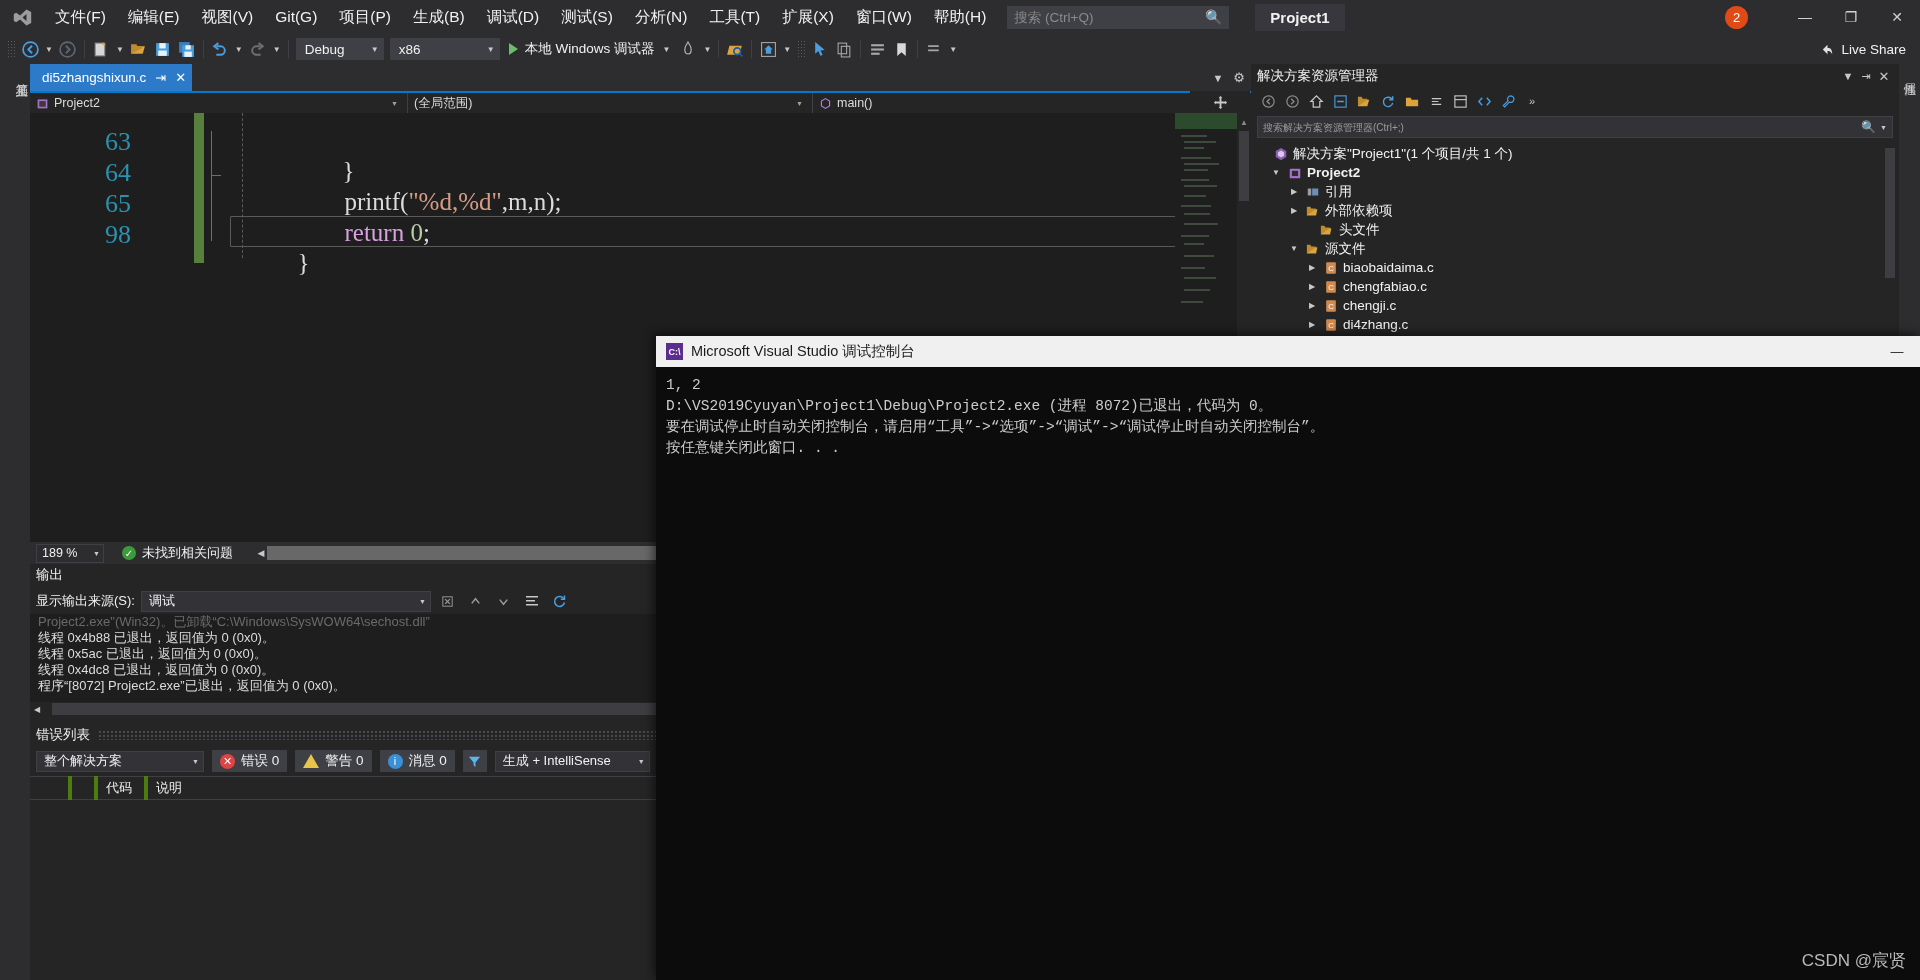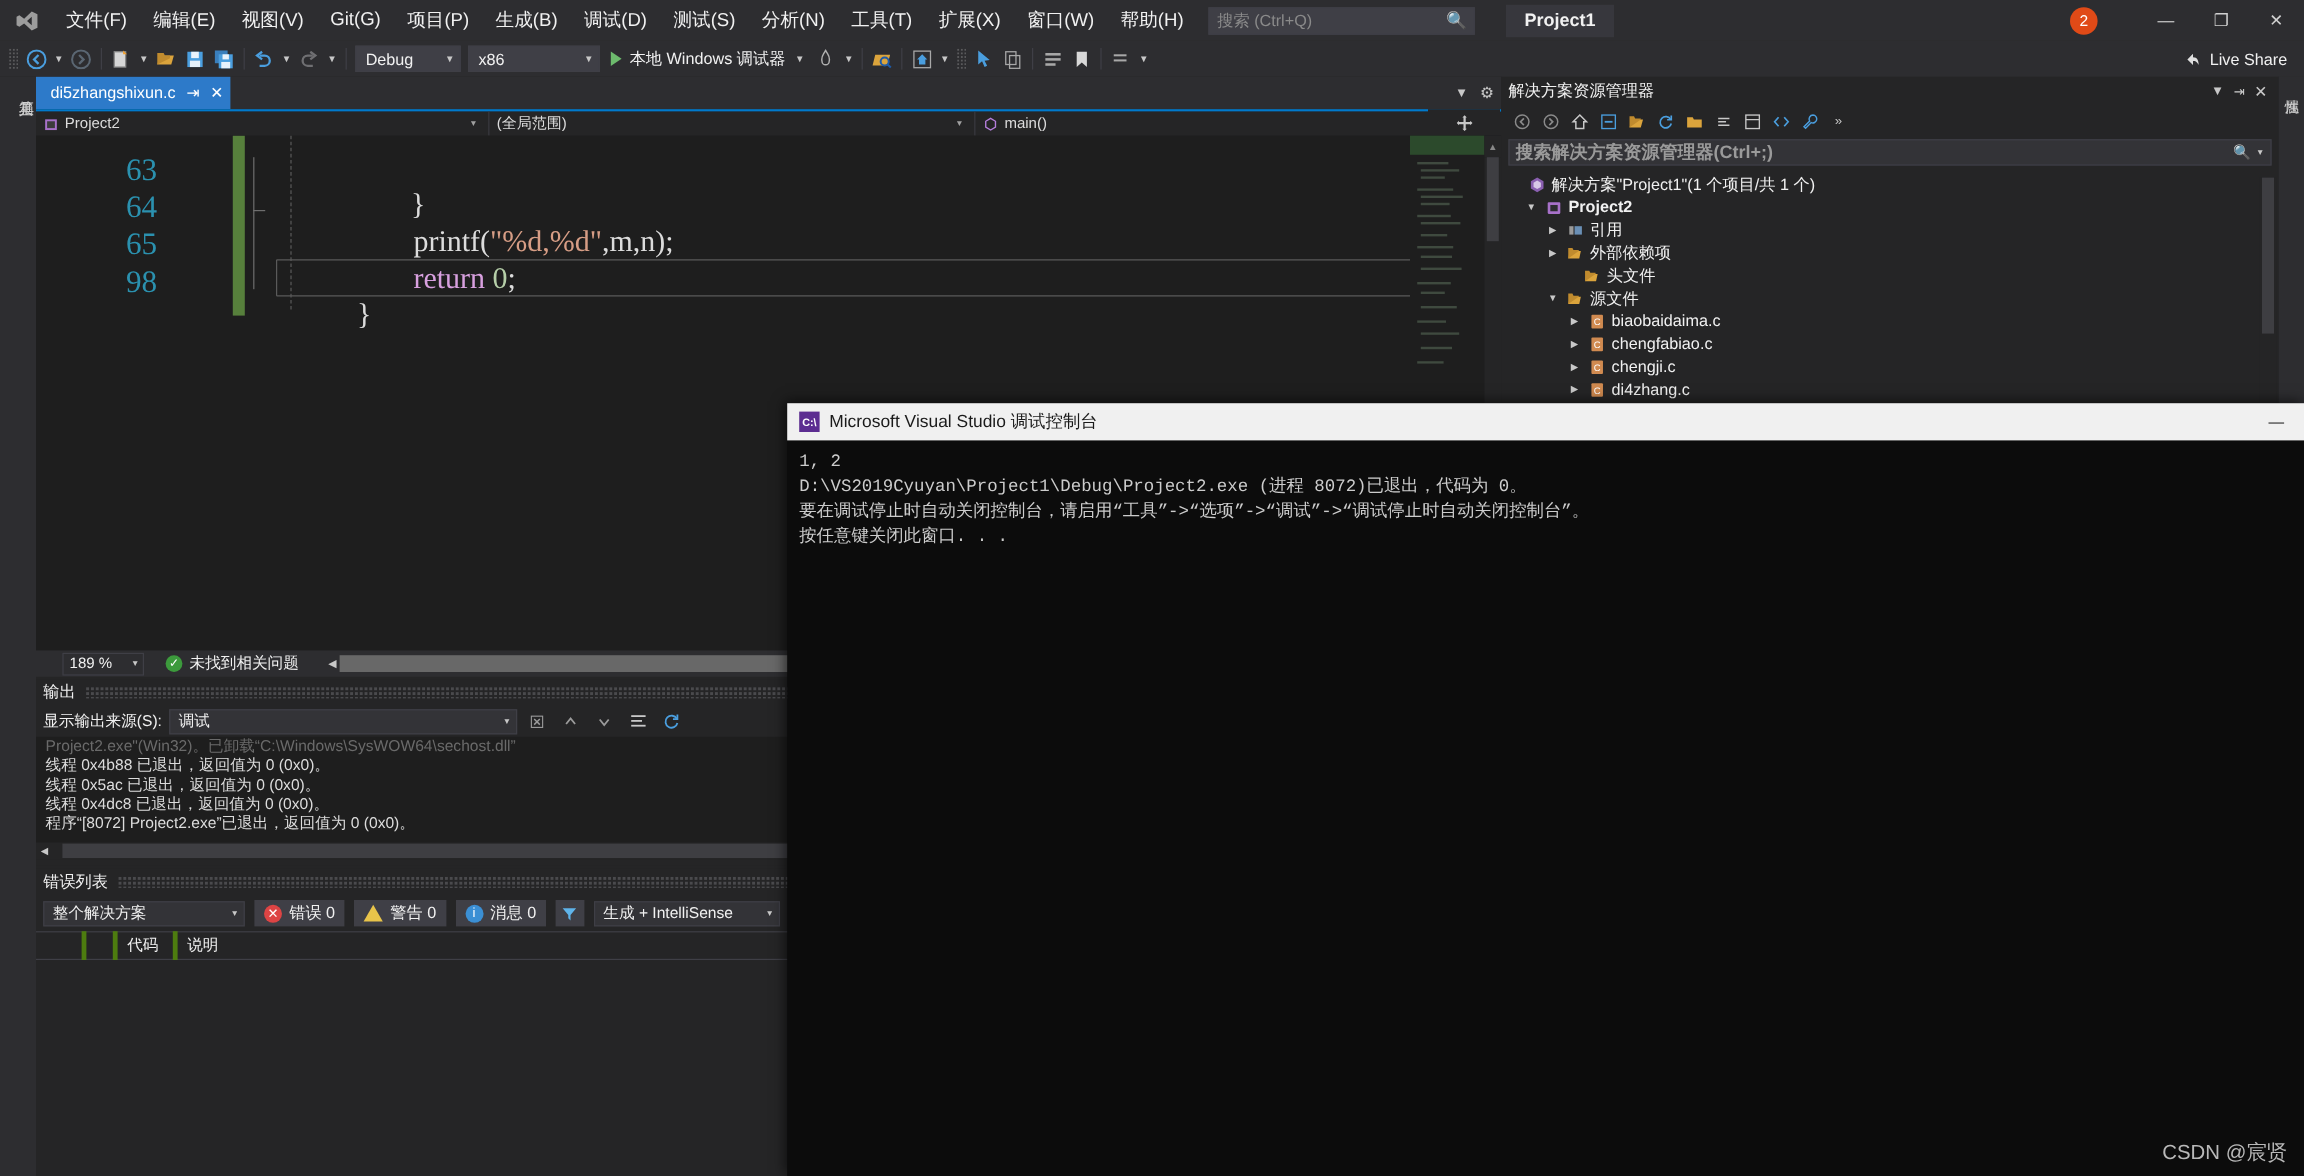--- a/index.html
+++ b/index.html
@@ -128,33 +128,33 @@
   .mm-line { position: absolute; height: 2px; background: #3f4a3f; }
   .code-vscroll-up { position: absolute; left: 1237px; top: 49px; width: 14px; height: 18px; background: #252526;
      display:flex; align-items:center; justify-content:center; color:#888; font-size:8px;}
   .code-vscroll { position: absolute; left: 1237px; top: 67px; width: 14px; height: 417px; background: #252526; }
   .code-vscroll .thumb { position: absolute; left: 2px; top: 0px; width: 10px; height: 70px; background: #3e3e42; }
 
   
   .ed-status { position: absolute; left: 30px; top: 478px; width: 1221px; height: 22px; background: #2d2d30;
     display: flex; align-items: center; }
   .zoom-combo { width: 68px; height: 19px; background: #2d2d30; border: 1px solid #3f3f46;
-    color: #f1f1f1; font-size: 12.5px; display: flex; align-items: center; padding: 0 3px 0 5px; margin-left: 22px; }
+    color: #f1f1f1; font-size: 12.5px; display: flex; align-items: center; padding: 0 3px 0 5px; margin-left: 6px; }
   .zoom-combo .cv { margin-left: auto; font-size: 7px; color: #c8c8c8; }
   .ok-badge { display: flex; align-items: center; gap: 6px; margin-left: 18px; color: #f1f1f1; font-size: 13px; }
   .ok-circle { width: 14px; height: 14px; border-radius: 50%; background: #3c9a3c;
     color: #fff; font-size: 10px; display: flex; align-items: center; justify-content: center; }
   .hscroll { margin-left: 22px; flex: 1; height: 16px; display: flex; align-items: center; }
   .hscroll .arr { width: 12px; color: #c8c8c8; font-size: 9px; text-align: center;}
   .hscroll .track { flex: 1; height: 14px; background: #3e3e42; }
   .hscroll .thumb2 { height: 14px; width: 100%; background: #686868; }
 
   
   .output-panel { position: absolute; left: 30px; top: 502px; width: 1221px; height: 155px; background: #252526; }
-  .panel-head { height: 22px; display: flex; align-items: center; color: #f1f1f1; font-size: 13.5px; padding-left: 6px; }
+  .panel-head { height: 22px; display: flex; align-items: flex-start; color: #f1f1f1; font-size: 13.5px; padding-left: 6px; flex-direction: column; }
   .panel-dots { flex: 1; height: 10px; margin: 0 8px;
     background-image: radial-gradient(#4a4a4d 40%, transparent 41%); background-size: 4px 4px; }
   .out-toolbar { height: 26px; display: flex; align-items: center; gap: 6px; padding-left: 6px; color: #f1f1f1; font-size: 13px; }
   .out-combo { width: 290px; height: 21px; background: #333337; border: 1px solid #3f3f46;
     color: #f1f1f1; font-size: 13px; display: flex; align-items: center; padding: 0 4px 0 7px; }
   .out-combo .cv { margin-left: auto; font-size: 7px; color: #c8c8c8; }
   .out-btn { width: 22px; height: 22px; display: flex; align-items: center; justify-content: center; color: #c8c8c8; }
   .out-body { position: relative; height: 90px; background: #1e1e1e; overflow: hidden; color: #dcdcdc;
     font-family: "Liberation Sans", sans-serif; font-size: 13px; padding: 0 0 0 8px; }
   .out-line { white-space: pre; line-height: 16px; }
@@ -189,22 +189,22 @@
 
   
   .solexp { position: absolute; left: 1251px; top: 64px; width: 648px; height: 916px; background: #252526; }
   .se-head { height: 24px; display: flex; align-items: center; color: #f1f1f1; font-size: 13.5px; padding: 0 6px; }
   .se-head .sp { flex: 1; }
   .se-hicon { width: 18px; height: 18px; display: flex; align-items: center; justify-content: center; color: #c8c8c8; font-size: 11px;}
   .se-toolbar { height: 26px; display: flex; align-items: center; gap: 2px; padding-left: 6px; }
   .se-tb { width: 22px; height: 22px; display: flex; align-items: center; justify-content: center; color: #c8c8c8; font-size: 13px; }
   .se-search { height: 22px; margin: 2px 6px 4px 6px; background: #333337; border: 1px solid #3f3f46;
     display: flex; align-items: center; padding: 0 5px; }
-  .se-search input { flex: 1; background: transparent; border: 0; outline: none; color: #7dd3fc; font-size: 15px;
-    font-family: "Liberation Sans", sans-serif; font-weight: bold; }
+  .se-search input { flex: 1; background: transparent; border: 0; outline: none; color: #7dd3fc; font-size: 10px;
+    font-family: "Liberation Sans", sans-serif; }
   .se-search input::placeholder { color: #9a9a9a; }
   .se-tree { padding-top: 2px; position: relative; }
   .tree-row { height: 19px; display: flex; align-items: center; color: #f1f1f1; font-size: 13.5px; gap: 4px; white-space: nowrap; }
   .twisty { width: 14px; text-align: center; color: #c8c8c8; font-size: 8px; }
   .t-ico { width: 16px; height: 16px; display: flex; align-items: center; justify-content: center; font-size: 11px; }
   .se-vscroll { position: absolute; right: 0; top: 150px; width: 14px; height: 250px; background: #252526; }
   .se-vscroll .thumb { position: absolute; left: 2px; top: 0; width: 10px; height: 120px; background: #3e3e42; }
   .right-rail { position: absolute; right: 0; top: 64px; width: 21px; height: 916px; background: #2d2d30; }
   .right-rail .rt { writing-mode: vertical-rl; text-orientation: upright; color: #d0d0d0; font-size: 12px;
     display: block; margin: 10px auto; text-align: center; }

